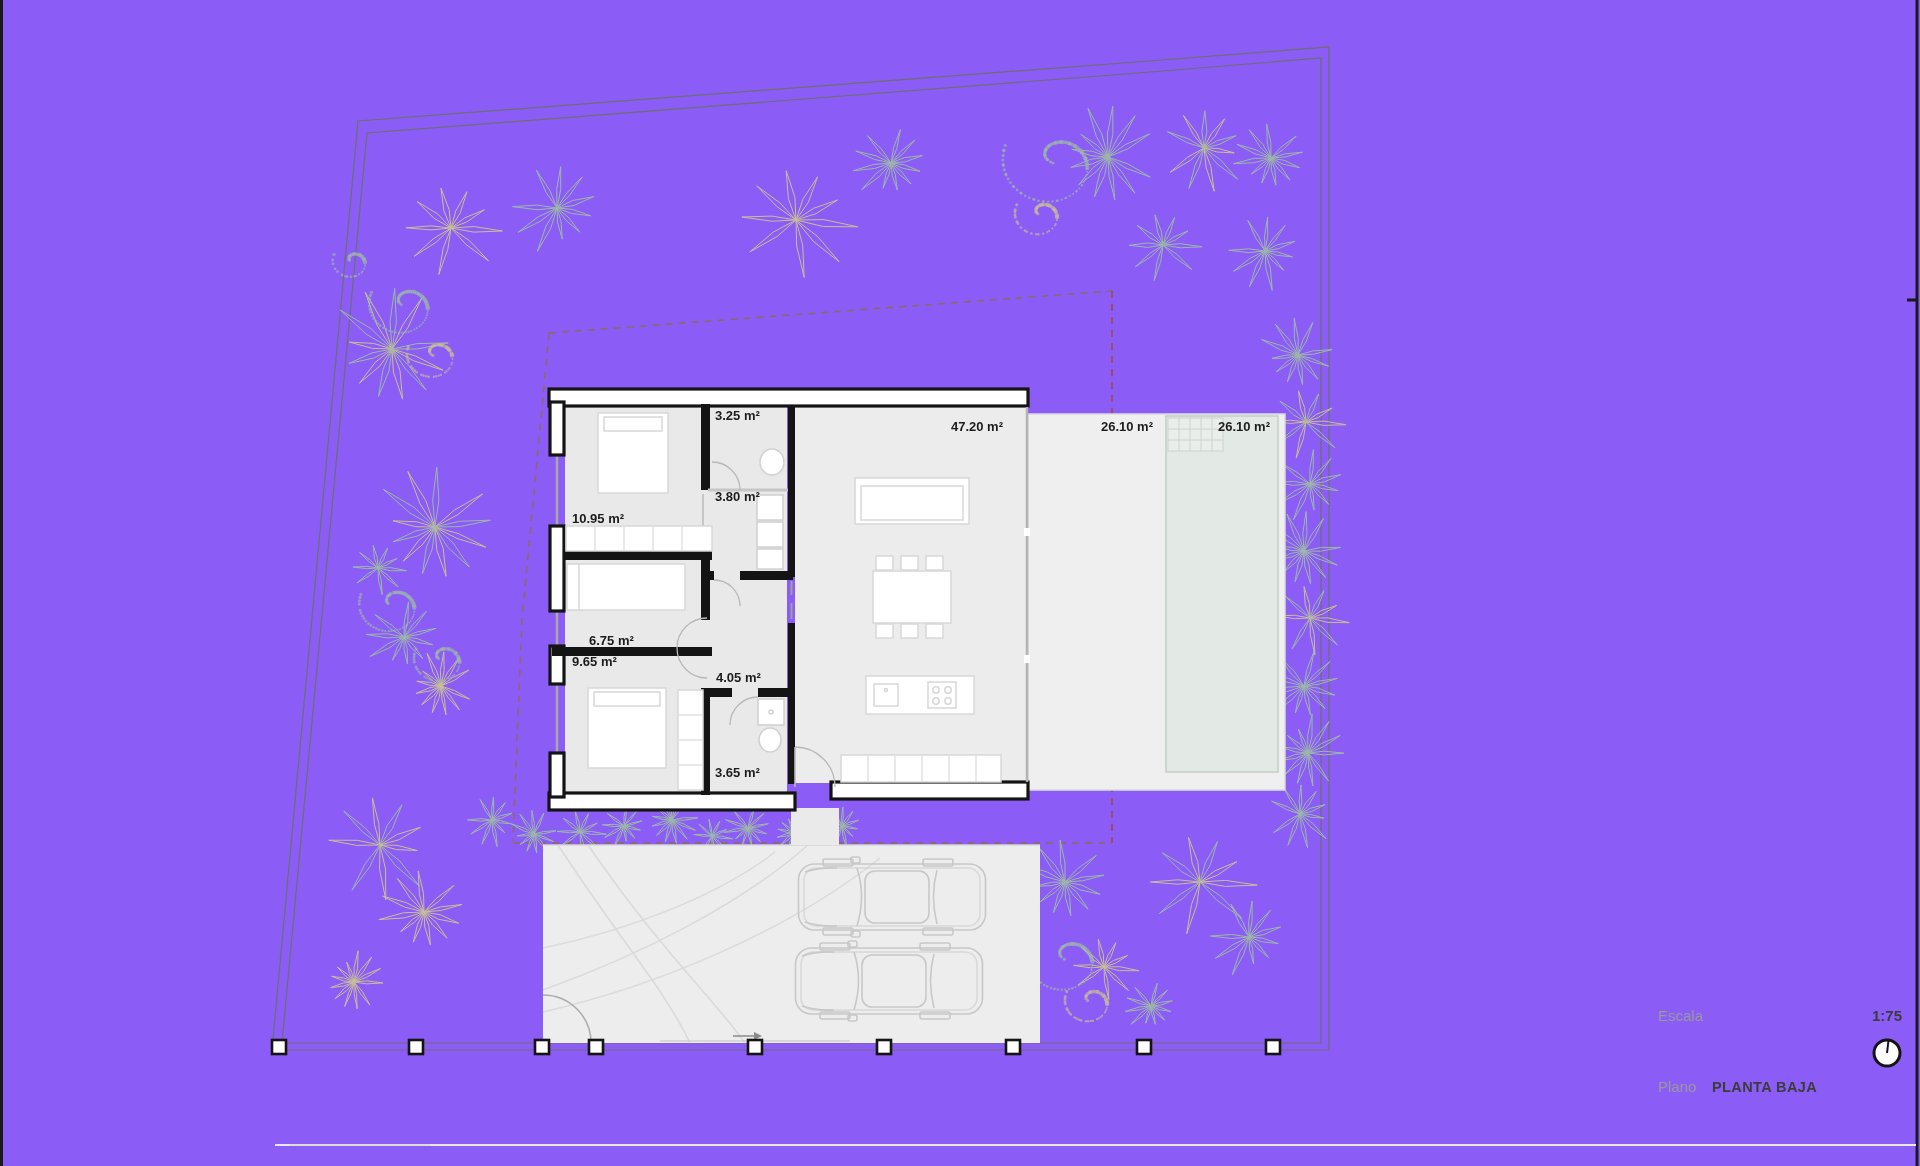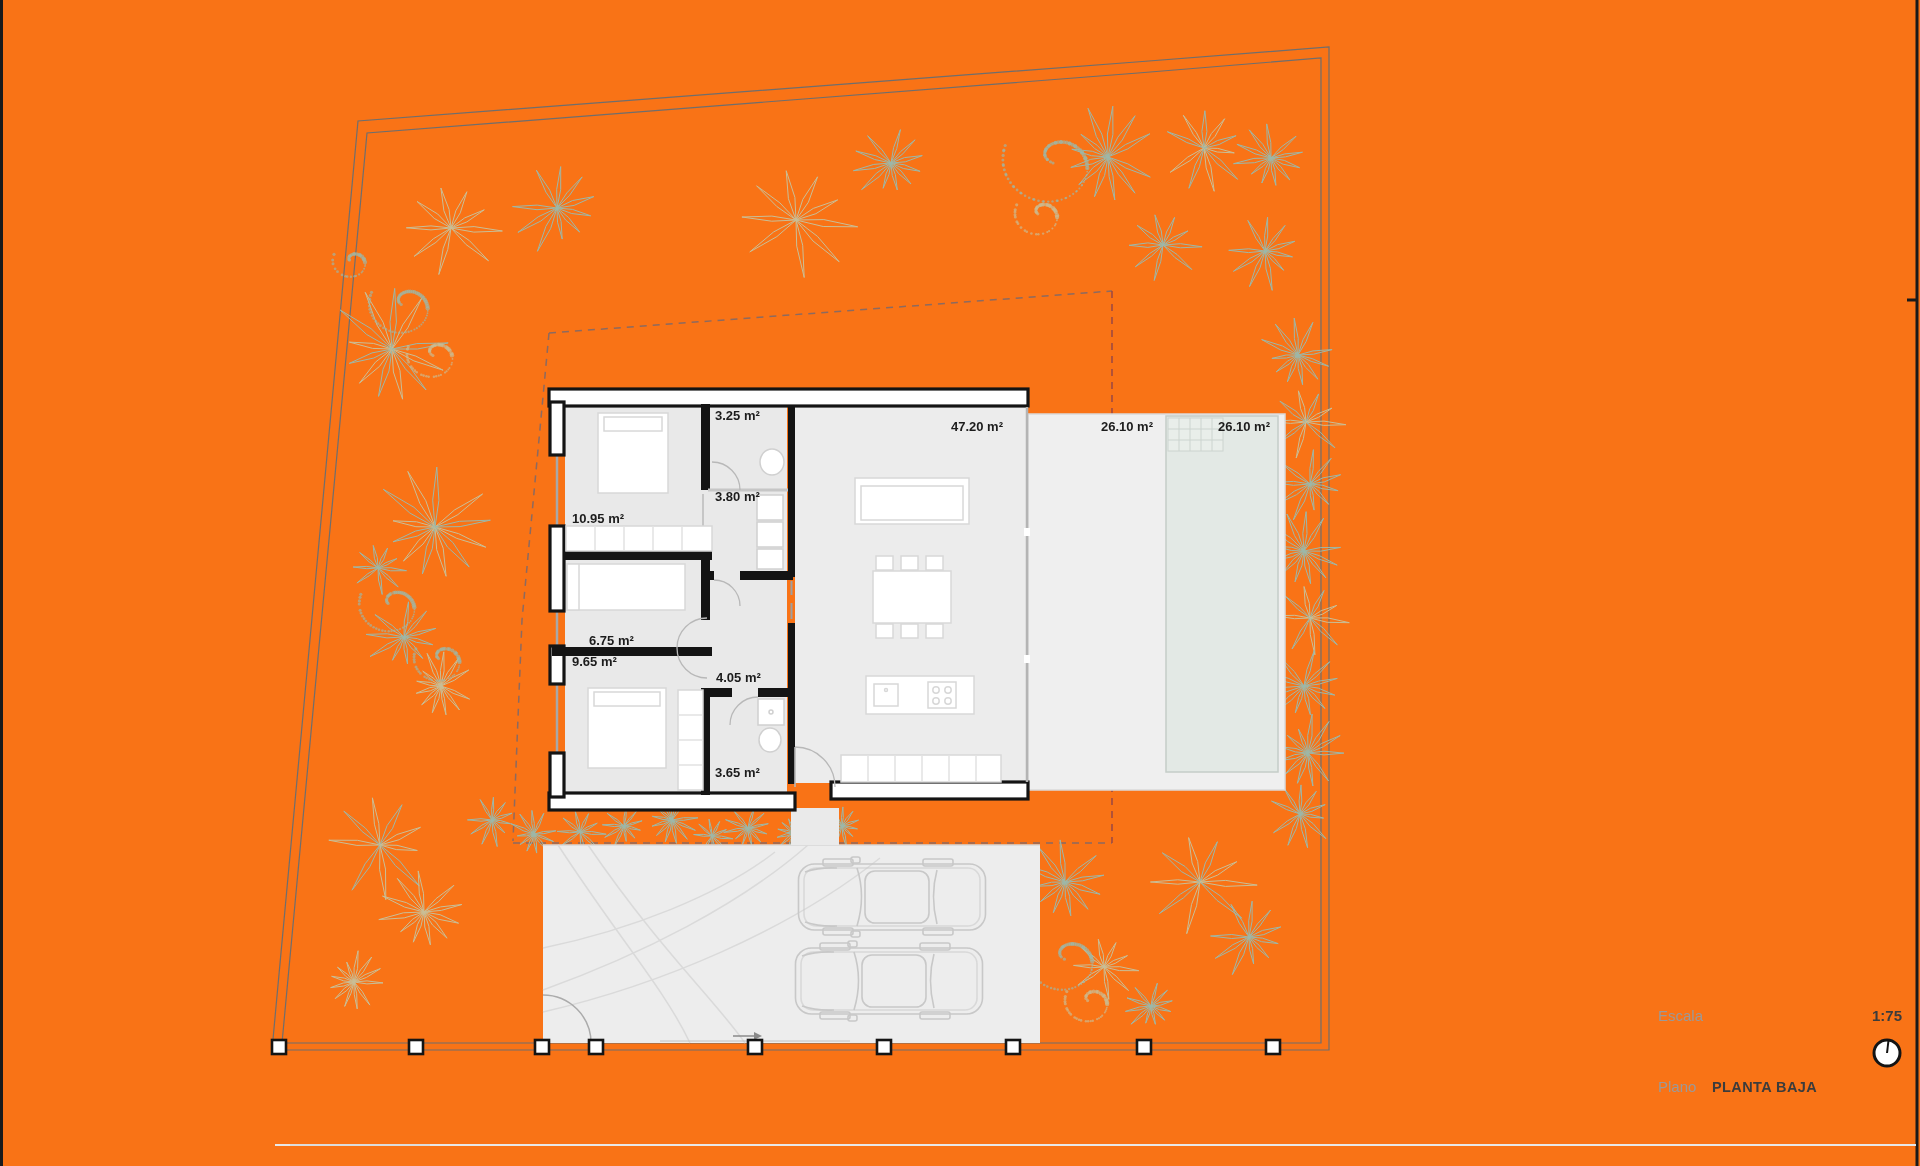--- a/index.html
+++ b/index.html
@@ -1,16 +1,16 @@
 <!DOCTYPE html>
 <html><head>
 <meta charset="utf-8">
 <style>
   html,body{margin:0;padding:0;background:#ffffff;}
-  #sheet{position:relative;width:1920px;height:1166px;background:#f97316;overflow:hidden;
+  #sheet{position:relative;width:1920px;height:1166px;background:#8b5cf6;overflow:hidden;
          font-family:"Liberation Sans", sans-serif;}
   svg{display:block;}
   .area-label{font:bold 13px "Liberation Sans", sans-serif;fill:#1c1c1c;}
   .tb-muted{font:15px "Liberation Sans", sans-serif;fill:#9a9a9a;}
   .tb-strong{font:bold 15px "Liberation Sans", sans-serif;fill:#3c3c3c;}
   .tb-title{font:bold 14.5px "Liberation Sans", sans-serif;fill:#3c3c3c;letter-spacing:.4px;}
 </style>
 </head>
 <body>
 

